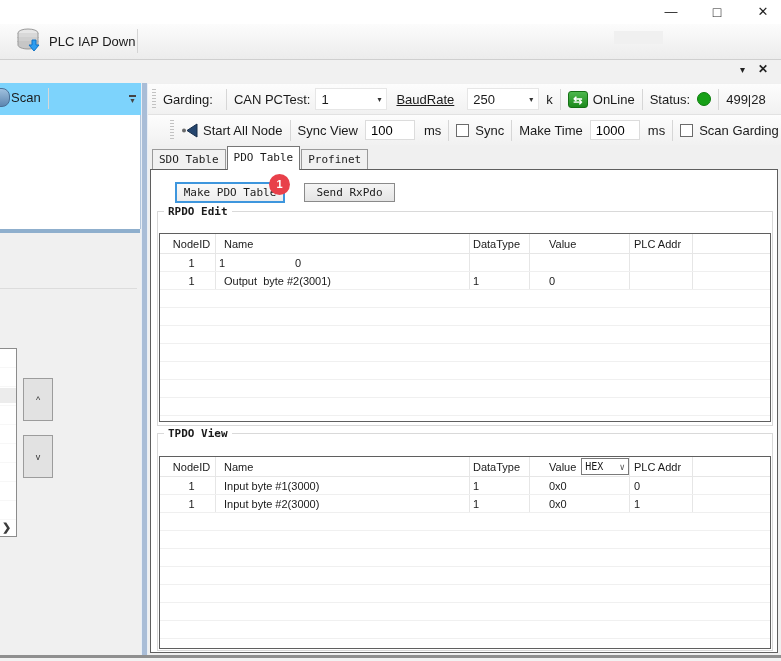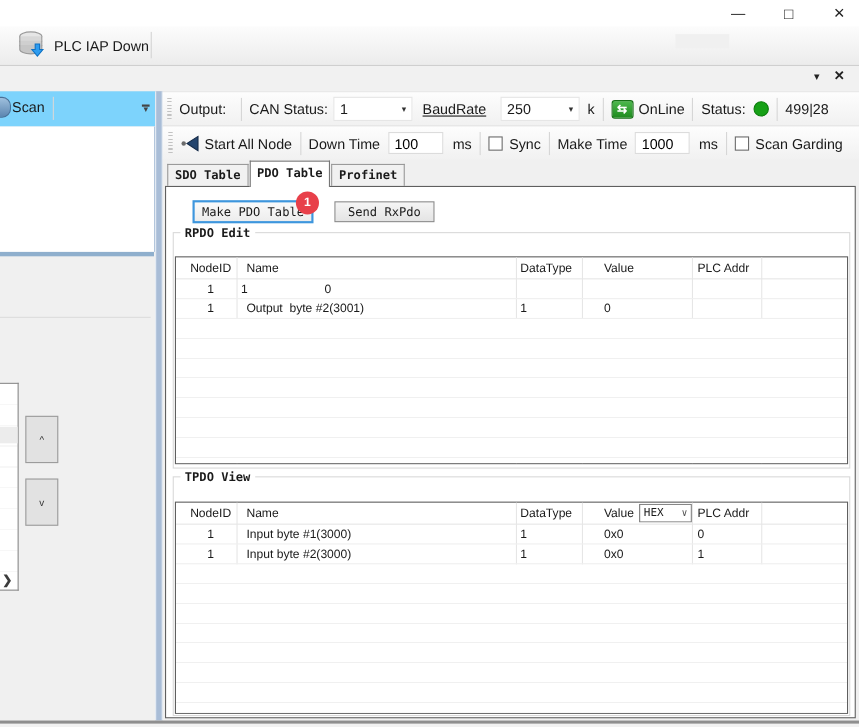--- a/index.html
+++ b/index.html
@@ -37,35 +37,35 @@
   .partlist .exp{position:absolute;left:2px;bottom:2px;font-size:11px;font-weight:bold;color:#3c3c3c;}
   .minibtn{width:30px;height:43px;background:#e2e2e2;border:1px solid #9c9c9c;box-sizing:border-box;
            display:flex;align-items:center;justify-content:center;font-size:9px;color:#333;}
   
   .splitter{left:141px;top:83px;width:7px;height:572px;background:#a9bdd7;
             box-shadow:inset 1px 0 0 #e8eef6,inset -1px 0 0 #e8eef6;}
   
   .rightpane{left:148px;top:83px;width:633px;height:572px;background:#f0f0f0;}
   .tb{display:flex;align-items:center;background:linear-gradient(#fdfdfd,#f1f1f1);}
   .tb1{left:0;top:1px;width:633px;height:31px;border-bottom:1px solid #e2e2e2;padding-left:3px;box-sizing:border-box;}
-  .tb2{left:0;top:32px;width:633px;height:30px;padding-left:4px;box-sizing:border-box;}
+  .tb2{left:0;top:32px;width:633px;height:30px;padding-left:21px;box-sizing:border-box;}
   .grip{width:4px;height:20px;background:repeating-linear-gradient(to bottom,#c2c2c2 0 1px,transparent 1px 3px);margin:0 7px 0 1px;}
   .lbl{font-size:13px;white-space:nowrap;}
   .sep{width:1px;height:21px;background:#d6d6d6;margin:0 7px;}
   .combo{height:22px;background:#fff;border:1px solid #e6e6e6;display:flex;align-items:center;box-sizing:border-box;}
   .combo .val{font-size:13px;padding-left:5px;}
   .combo .arr{margin-left:auto;font-size:8px;color:#333;padding-right:5px;}
   .tbinput{width:50px;height:20px;border:1px solid #dcdcdc;background:#fff;font-family:"Liberation Sans",sans-serif;
            font-size:13px;padding:0 0 0 5px;box-sizing:border-box;}
   .checkbox{width:13px;height:13px;background:#fff;border:1px solid #6b6b6b;box-sizing:border-box;margin-right:6px;}
   .online-ico{width:20px;height:17px;border-radius:3px;background:linear-gradient(#4db84d,#1d8a1d);border:1px solid #157015;
               color:#fff;font-size:11px;font-weight:bold;text-align:center;line-height:16px;box-sizing:border-box;margin-right:5px;}
   .statusdot{width:14px;height:14px;border-radius:50%;background:#16a016;border:1px solid #0d7d0d;box-sizing:border-box;}
   
-  .tabstrip{left:0;top:63px;width:633px;height:23px;display:flex;align-items:flex-end;padding-left:4px;box-sizing:border-box;font-weight:bold;}
+  .tabstrip{left:0;top:63px;width:633px;height:23px;display:flex;align-items:flex-end;padding-left:4px;box-sizing:border-box;}
   .tab{font-size:11px;padding:0 6px;border:1px solid #9a9a9a;border-bottom:none;background:#f1f1f1;
        height:19px;line-height:19px;margin-right:1px;position:relative;}
   .tab.active{background:#fff;border-color:#767676;height:23px;line-height:22px;z-index:3;margin-bottom:-1px;}
   
   .tabpage{left:2px;top:86px;width:628px;height:484px;background:#fff;border:1px solid #5f5f5f;box-sizing:border-box;}
   .btn-make{left:24px;top:12px;width:110px;height:21px;background:linear-gradient(#fafafa,#ededed);
             border:2px solid #3e96dd;box-sizing:border-box;text-align:center;line-height:17px;font-size:11px;}
   .badge{left:118px;top:4px;width:21px;height:21px;border-radius:50%;background:#e8404a;color:#fff;
          font-size:11px;font-weight:bold;text-align:center;line-height:21px;z-index:5;}
   .btn-send{left:153px;top:13px;width:91px;height:19px;background:linear-gradient(#f5f5f5,#e4e4e4);
@@ -148,23 +148,23 @@
       <span>v</span>
     </div>
   </div>
 
   <div class="abs splitter"></div>
 
   <div class="abs rightpane">
 
     <div class="abs tb tb1">
       <div class="grip"></div>
-      <span class="lbl" style="margin-right:6px;">Output:</span>
-      <div class="sep"></div>
-      <span class="lbl">CAN Status:</span>
+      <span class="lbl" style="margin-right:6px;">Garding:</span>
+      <div class="sep"></div>
+      <span class="lbl">CAN PCTest:</span>
       <div class="combo" style="width:72px;margin-left:5px;">
         <span class="val">1</span>
         <span class="arr">▾</span>
       </div>
       <span class="lbl" style="margin-left:9px;text-decoration:underline;">BaudRate</span>
       <div class="combo" style="width:72px;margin-left:13px;">
         <span class="val">250</span>
         <span class="arr">▾</span>
       </div>
       <span class="lbl" style="margin-left:7px;">k</span>
@@ -181,21 +181,21 @@
     <div class="abs tb tb2">
       <div class="grip"></div>
       <span style="margin-right:4px;display:flex;">
         <svg width="18" height="15" viewBox="0 0 18 15">
           <circle cx="3" cy="7.5" r="2" fill="#6b6b6b"></circle>
           <path d="M16 1 L6 7.5 L16 14 Z" fill="#24456e" stroke="#162c49"></path>
         </svg>
       </span>
       <span class="lbl">Start All Node</span>
       <div class="sep"></div>
-      <span class="lbl" style="margin-right:7px;">Down Time</span>
+      <span class="lbl" style="margin-right:7px;">Sync View</span>
       <input class="tbinput" value="100" style="">
       <span class="lbl" style="margin-left:9px;">ms</span>
       <div class="sep"></div>
       <div class="checkbox"></div>
       <span class="lbl">Sync</span>
       <div class="sep"></div>
       <span class="lbl" style="margin-right:7px;">Make Time</span>
       <input class="tbinput" value="1000" style="">
       <span class="lbl" style="margin-left:8px;">ms</span>
       <div class="sep"></div>

